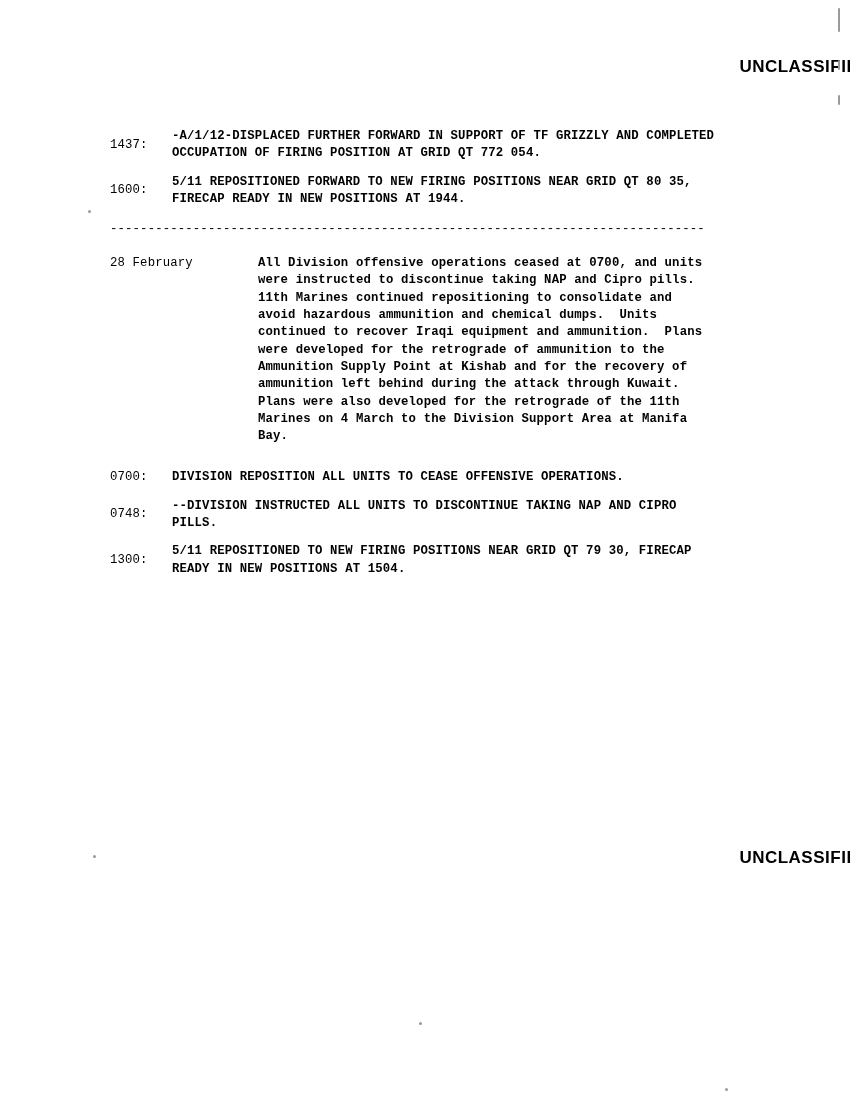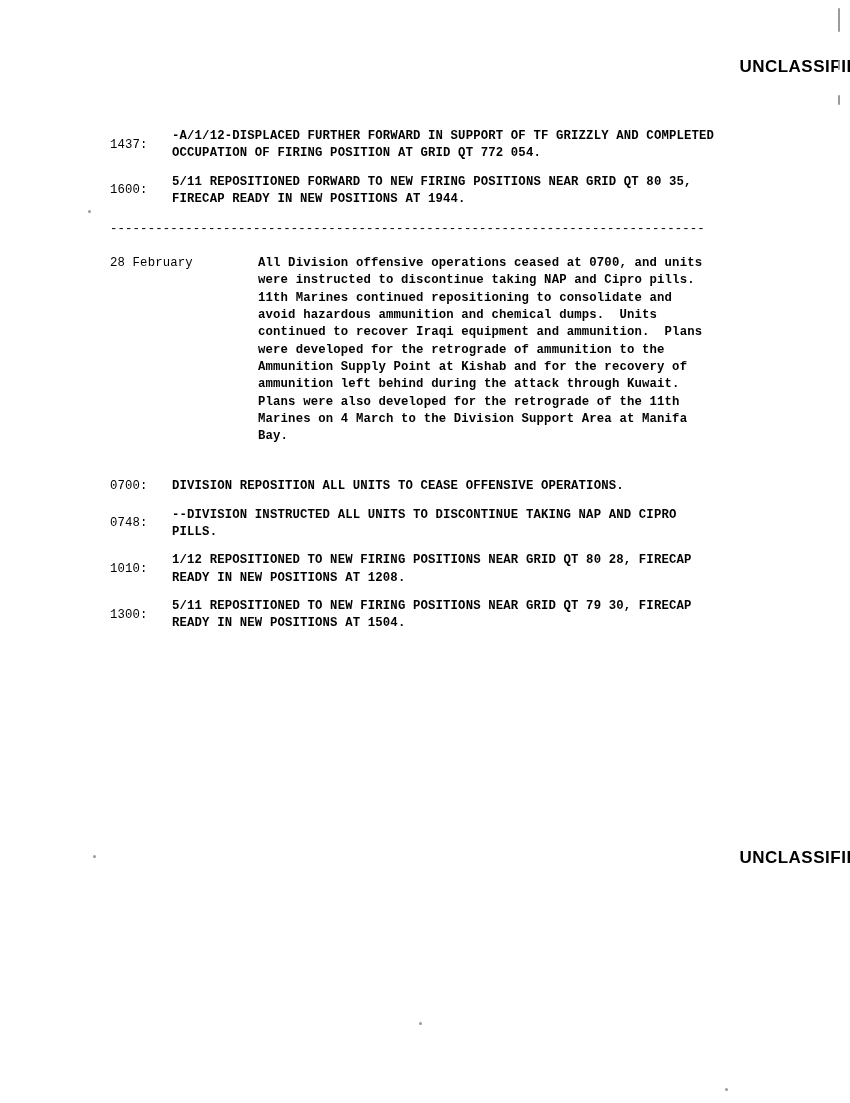--- a/index.html
+++ b/index.html
@@ -60,21 +60,21 @@
     flex: 0 0 62px;
     white-space: pre;
   }
   .entry .text {
     flex: 1 1 auto;
     white-space: pre-wrap;
     font-weight: bold;
   }
   .narrative {
     display: flex;
-    margin-bottom: 27px;
+    margin-bottom: 18px;
   }
   .narrative .date {
     width: 148px;
     flex: 0 0 148px;
     white-space: pre;
   }
   .narrative .para {
     flex: 1 1 auto;
     white-space: pre-wrap;
     font-weight: bold;
@@ -141,25 +141,20 @@
       <div class="time">0700:</div>
       <div class="text">DIVISION REPOSITION ALL UNITS TO CEASE OFFENSIVE OPERATIONS.</div>
     </div>
 
     <div class="entry">
       <div class="time">0748:</div>
       <div class="text">--DIVISION INSTRUCTED ALL UNITS TO DISCONTINUE TAKING NAP AND CIPRO
 PILLS.</div>
     </div>
 
-    <div class="entry">
-      <div class="time">1010:</div>
-      <div class="text">1/12 REPOSITIONED TO NEW FIRING POSITIONS NEAR GRID QT 80 28, FIRECAP
-READY IN NEW POSITIONS AT 1208.</div>
-    </div>
 
     <div class="entry">
       <div class="time">1300:</div>
       <div class="text">5/11 REPOSITIONED TO NEW FIRING POSITIONS NEAR GRID QT 79 30, FIRECAP
 READY IN NEW POSITIONS AT 1504.</div>
     </div>
 
 
   </div>
 

